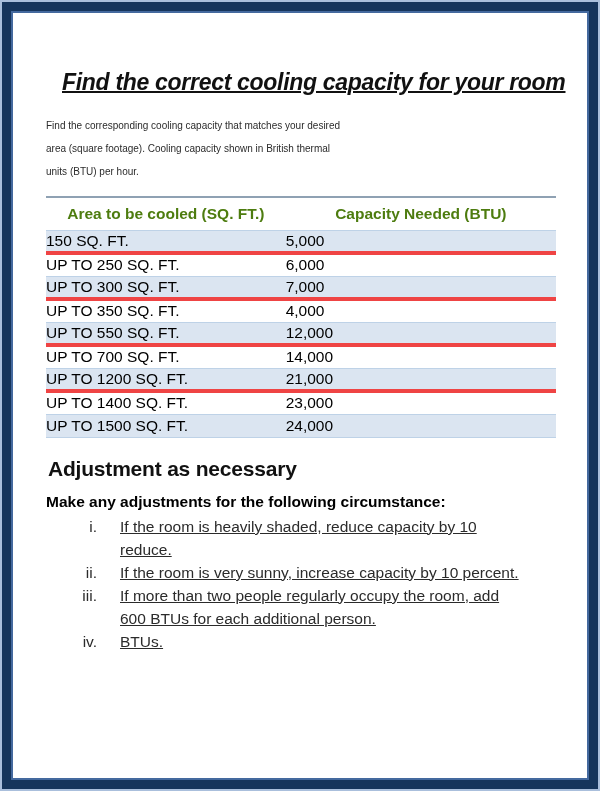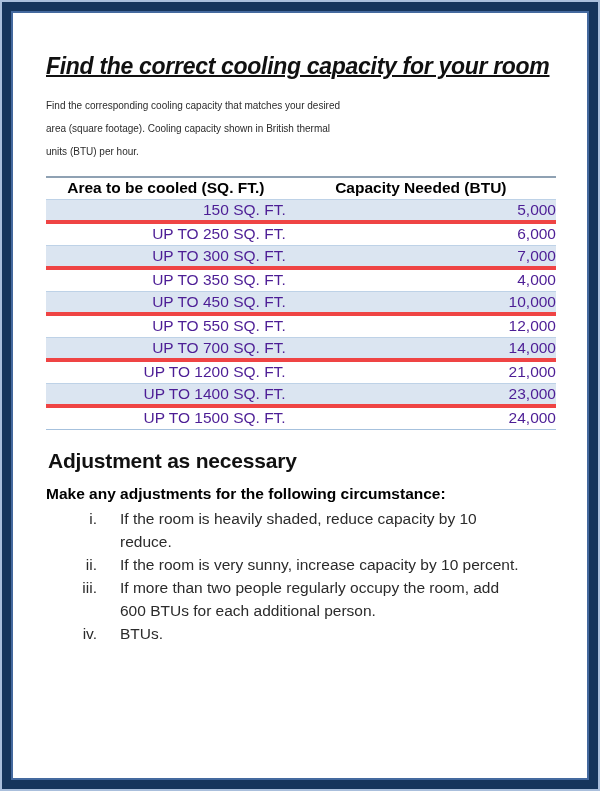--- a/index.html
+++ b/index.html
@@ -18,21 +18,21 @@
   }
   .frame-inner {
     width: 100%; height: 100%;
     border: 9px solid #16355c;
     box-shadow: inset 0 0 0 2px #44699e;
     padding: 39px 33px 0 35px;
     overflow: hidden;
     background: #ffffff;
   }
   h1.doc-title {
-    margin: 0;
+    margin: 16px;
     font-size: 23px;
     line-height: 32px;
     font-weight: 700;
     font-style: italic;
     letter-spacing: -0.3px;
     color: #111111;
     text-decoration: underline;
     text-decoration-thickness: 2px;
     white-space: nowrap;
   }
@@ -47,30 +47,30 @@
     width: 100%;
     border-collapse: collapse;
     margin-top: 13px;
     border-top: 2px solid #8fa1b3;
     border-bottom: 1px solid #a6c1dd;
     font-size: 15.5px;
   }
   table.cap-table th {
     font-weight: 700;
     text-align: center;
-    height: 22px;
+    height: 33px;
     padding: 0;
-    color: #000000;
+    color: #4d7c0f;
     background: #ffffff;
   }
   table.cap-table td {
-    text-align: right;
+    text-align: left;
     height: 23px;
     padding: 0;
-    color: #4c1d95;
+    color: #000000;
   }
   table.cap-table tbody tr { border-top: 4px solid #ef4444; }
   table.cap-table tbody tr:nth-child(odd) { background: #dbe5f1; border-top: 1px solid #bed2e7; border-bottom: 1px solid #bed2e7; }
   h2.adj-heading {
     margin: 19px 0 0 2px;
     font-size: 21px;
     font-weight: 700;
     letter-spacing: -0.2px;
     color: #111111;
   }
@@ -82,21 +82,21 @@
     line-height: 20px;
   }
   .rlist {
     margin-top: 3px;
     font-size: 15.5px;
     line-height: 23px;
     color: #2b2b2b;
   }
   .li { display: flex; }
   .li .marker { flex: 0 0 51px; width: 51px; text-align: right; }
-  .li .litext { margin-left: 23px; }
+  .li .litext { margin-left: 23px; text-decoration: underline; }
 </style>
 </head>
 <body>
 
 <div class="frame-outer">
   <div class="frame-inner">
 
     <h1 class="doc-title">Find the correct cooling capacity for your room</h1>
 
     <p class="intro">
@@ -125,24 +125,20 @@
             <td>UP TO 250 SQ. FT.</td>
             <td>6,000</td>
           </tr>
         <tr>
             <td>UP TO 300 SQ. FT.</td>
             <td>7,000</td>
           </tr>
         <tr>
             <td>UP TO 350 SQ. FT.</td>
             <td>4,000</td>
-          </tr>
-        <tr>
-            <td>UP TO 450 SQ. FT.</td>
-            <td>10,000</td>
           </tr>
         <tr>
             <td>UP TO 550 SQ. FT.</td>
             <td>12,000</td>
           </tr>
         <tr>
             <td>UP TO 700 SQ. FT.</td>
             <td>14,000</td>
           </tr>
         <tr>

